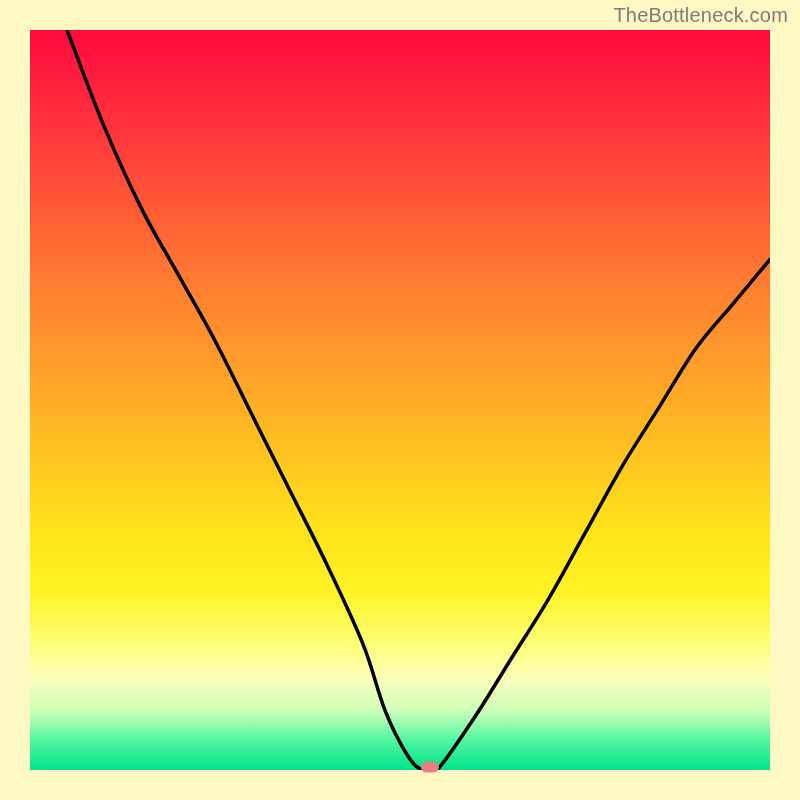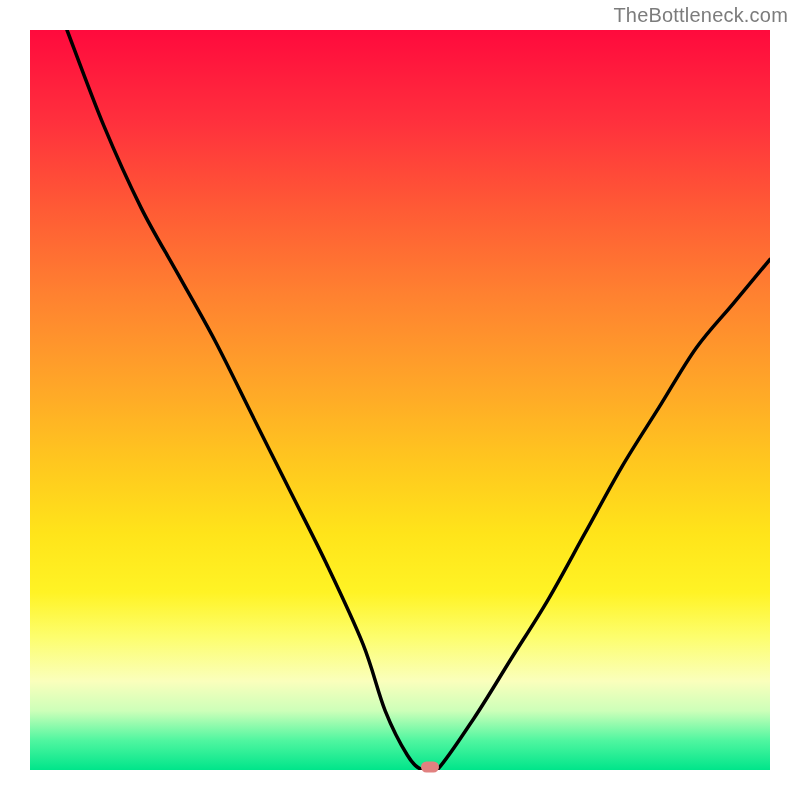--- a/index.html
+++ b/index.html
@@ -8,21 +8,21 @@
     width: 800px;
     height: 800px;
     background: #000;
     overflow: hidden;
     font-family: Arial, Helvetica, sans-serif;
   }
   .frame {
     position: relative;
     width: 800px;
     height: 800px;
-    background: #ffffff;
+    background: #fef9c3;
   }
   .watermark {
     position: absolute;
     top: 4px;
     right: 12px;
     color: #7c7c7c;
     font-size: 20px;
     font-weight: 500;
     letter-spacing: 0.2px;
     z-index: 20;

